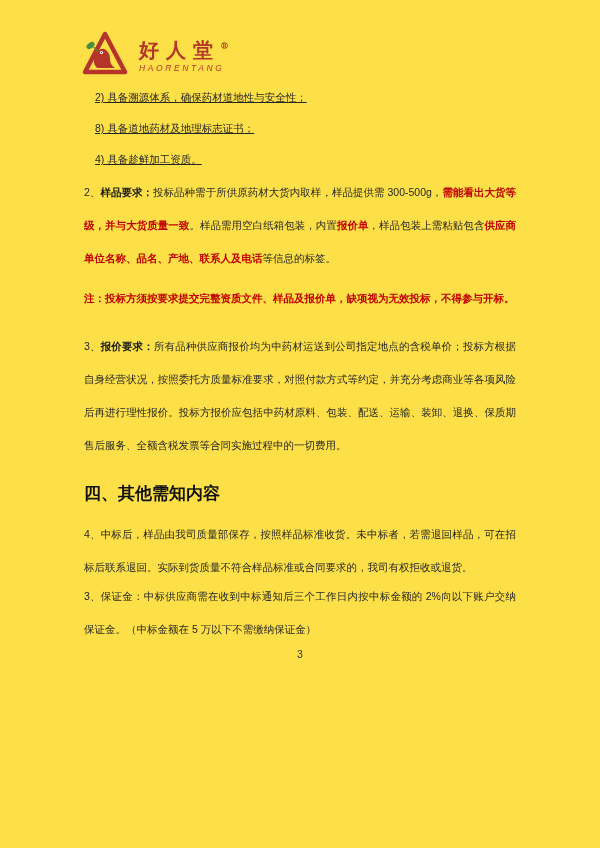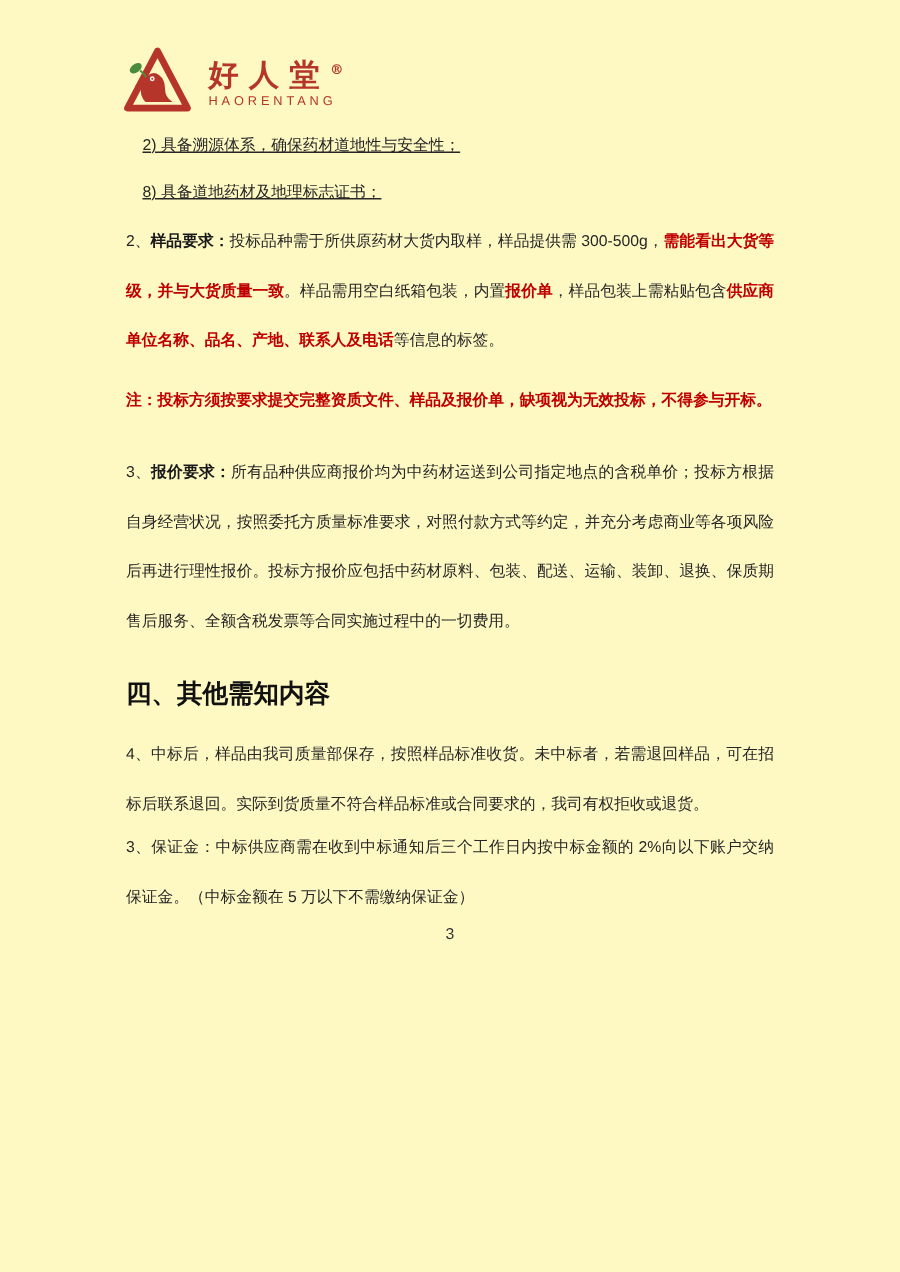--- a/index.html
+++ b/index.html
@@ -3,30 +3,30 @@
 <meta charset="utf-8">
 <style>
   html,body { margin:0; padding:0; }
   body {
     width:600px; height:848px;
     background:#ffffff;
     font-family:"Liberation Sans","DejaVu Sans",sans-serif;
     color:#262626;
     overflow:hidden;
   }
-  .page { box-sizing:border-box; width:600px; height:848px; padding:28px 84px 0 84px; background:#fef9c3; }
+  .page { box-sizing:border-box; width:600px; height:848px; padding:28px 84px 0 84px; background:#fde047; }
 
   
   .logo { display:flex; align-items:center; margin-left:-4px; height:52px; }
   .logo-icon { width:50px; height:50px; flex:0 0 auto; }
   .logo-text { margin-left:9px; }
   .logo-cn { color:#b5352b; font-family:"DejaVu Serif","Liberation Serif",serif;
              font-weight:bold; font-size:20px; letter-spacing:7px; line-height:22px; white-space:nowrap; }
   .logo-reg { font-size:9px; vertical-align:super; letter-spacing:0; color:#b5352b; }
-  .logo-en { color:#b5352b; font-size:8.5px; letter-spacing:2.6px; margin-top:2px; }
+  .logo-en { color:#b5352b; font-size:8.5px; letter-spacing:2.6px; margin-top:2px;font-style:italic; }
 
   
   .list { margin-top:2px; }
   .list-item { font-size:10.5px; line-height:31px; padding-left:11px;text-decoration:underline; }
   .para { font-size:10.5px; line-height:33px; text-align:justify; }
   .lbl { font-weight:bold; color:#1a1a1a; }
   .rb  { color:#c00000; font-weight:bold; }
   .r   { color:#c0392b; }
   .m-sample { margin-top:1px; }
   .note { margin-top:7px; font-size:10.5px; line-height:33px; color:#c00000; font-weight:bold; text-align:justify; }
@@ -57,20 +57,21 @@
     </svg>
     <div class="logo-text">
       <div class="logo-cn"><span>好人堂</span><span class="logo-reg">®</span></div>
       <div class="logo-en">HAORENTANG</div>
     </div>
   </div>
 
   <div class="list">
     <div class="list-item">2) 具备溯源体系，确保药材道地性与安全性；</div>
     <div class="list-item">8) 具备道地药材及地理标志证书；</div>
+    <div class="list-item">4) 具备趁鲜加工资质。</div>
   </div>
 
   <div class="para m-sample">
     <span>2、</span><span class="lbl">样品要求：</span><span>投标品种需于所供原药材大货内取样，样品提供需 300-500g，</span><span class="rb">需能看出大货等级，并与大货质量一致</span><span>。样品需用空白纸箱包装，内置</span><span class="rb">报价单</span><span>，样品包装上需粘贴包含</span><span class="rb">供应商单位名称、品名、产地、联系人及电话</span><span>等信息的标签。</span>
   </div>
 
   <div class="note">注：投标方须按要求提交完整资质文件、样品及报价单，缺项视为无效投标，不得参与开标。</div>
 
   <div class="para m-quote">
     <span>3、</span><span class="lbl">报价要求：</span><span>所有品种供应商报价均为中药材运送到公司指定地点的含税单价；投标方根据自身经营状况，按照委托方质量标准要求，对照付款方式等约定，并充分考虑商业等各项风险后再进行理性报价。投标方报价应包括中药材原料、包装、配送、运输、装卸、退换、保质期售后服务、全额含税发票等合同实施过程中的一切费用。</span>

